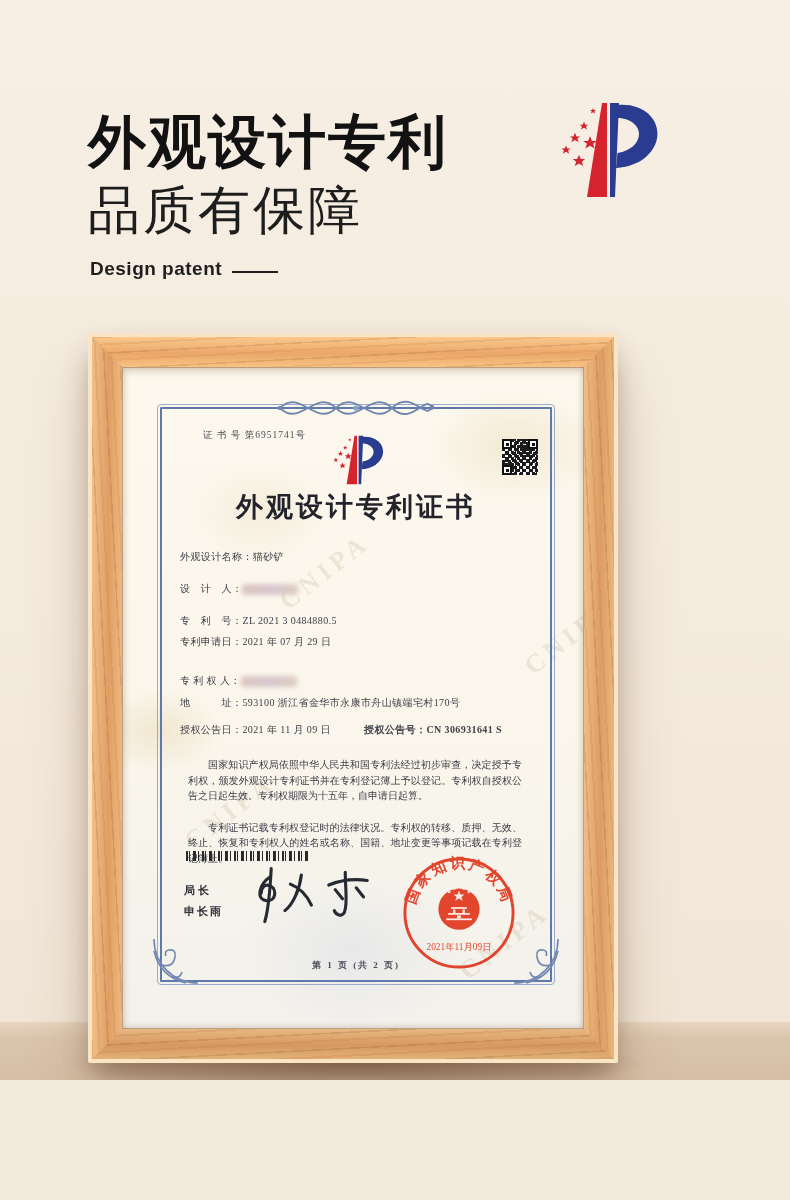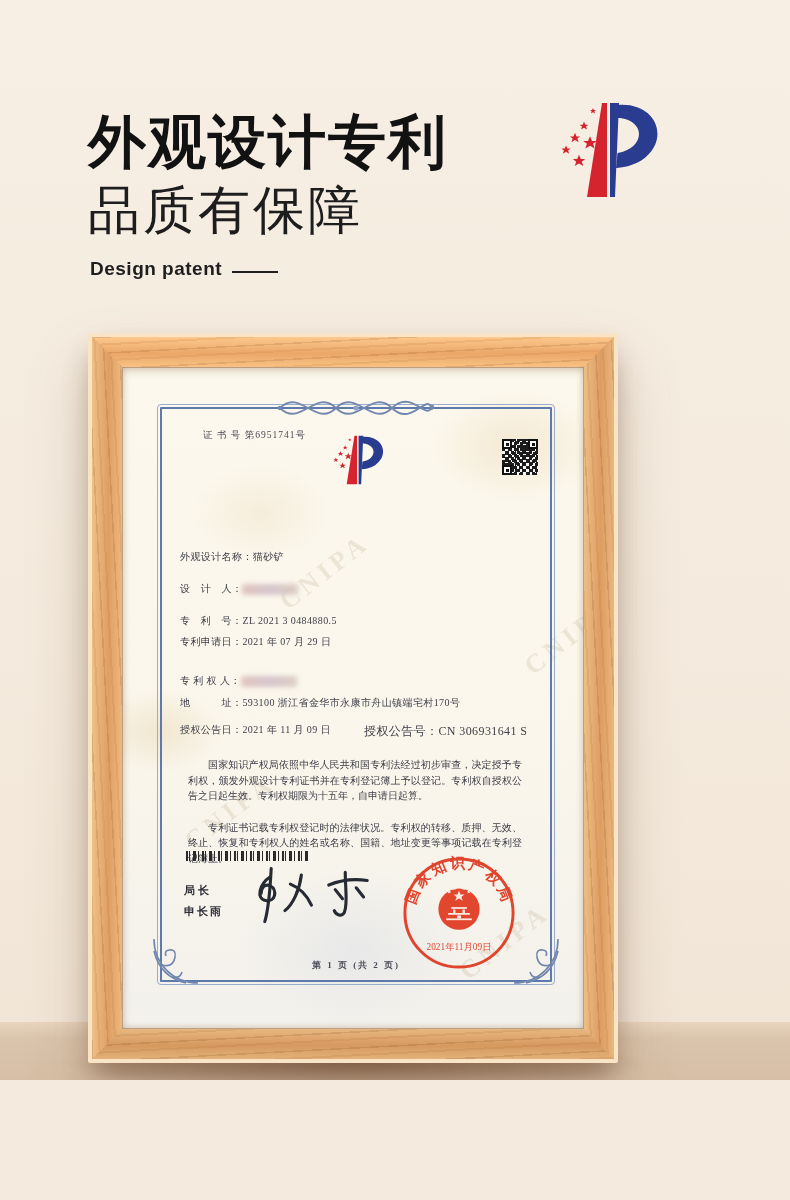--- a/index.html
+++ b/index.html
@@ -75,21 +75,21 @@
   .fp{position:absolute;width:10px;height:10px;border:2px solid #111;box-sizing:border-box;background:#fff;}
   .fp::after{content:"";position:absolute;inset:1.5px;background:#111;}
   .fp-tl{left:0;top:0;} .fp-tr{right:0;top:0;} .fp-bl{left:0;bottom:0;}
 
   .cert-title{position:absolute;left:38px;top:122px;width:392px;text-align:center;
     font-size:27px;font-weight:700;letter-spacing:3px;color:#23232c;}
   .frow{position:absolute;left:58px;font-size:10px;letter-spacing:.4px;white-space:nowrap;color:#40404a;}
   .frow .lab{color:#3c3c46;}
   .redact{display:inline-block;vertical-align:middle;width:56px;height:11px;border-radius:2px;
     background:linear-gradient(90deg,#d8b9b2,#cdb9c6,#d6c3b8);filter:blur(2.5px);opacity:.8;}
-  .grant-no{position:absolute;left:242px;font-size:12px;letter-spacing:.4px;white-space:nowrap;}
+  .grant-no{position:absolute;left:242px;font-size:10px;letter-spacing:.4px;white-space:nowrap;font-weight:bold;}
   .paras{position:absolute;left:50px;top:374px;width:366px;font-size:10px;line-height:15.5px;
     text-align:justify;color:#3c3c46;}
   .paras p{margin:16px;text-indent:2em;}
   .barcode{position:absolute;left:64px;top:484px;width:124px;height:10px;
     background:repeating-linear-gradient(90deg,#2a2a2a 0 2px,transparent 2px 3px,#2a2a2a 3px 4px,
       transparent 4px 7px,#2a2a2a 7px 10px,transparent 10px 12px,#2a2a2a 12px 13px,transparent 13px 16px);}
   .signer-title{position:absolute;left:62px;top:516px;font-size:11px;font-weight:700;
     letter-spacing:3px;color:#2f2f38;}
   .signer-name{position:absolute;left:62px;top:537px;font-size:11px;font-weight:700;
     letter-spacing:2px;color:#2f2f38;font-family:Liberation Mono, monospace;}
@@ -181,20 +181,21 @@
       <svg class="logo-sm" viewBox="0 0 120 100">
         <use href="#cnipa-logo"></use>
       </svg>
 
       <div class="qr">
         <div class="fp fp-tl"></div>
         <div class="fp fp-tr"></div>
         <div class="fp fp-bl"></div>
       </div>
 
+      <div class="cert-title">外观设计专利证书</div>
 
       <div class="frow" style="top:183px">
         <span class="lab">外观设计名称：</span><span>猫砂铲</span>
       </div>
       <div class="frow" style="top:215px">
         <span class="lab">设　计　人：</span><span class="redact"></span>
       </div>
       <div class="frow" style="top:247px">
         <span class="lab">专　利　号：</span><span>ZL 2021 3 0484880.5</span>
       </div>

